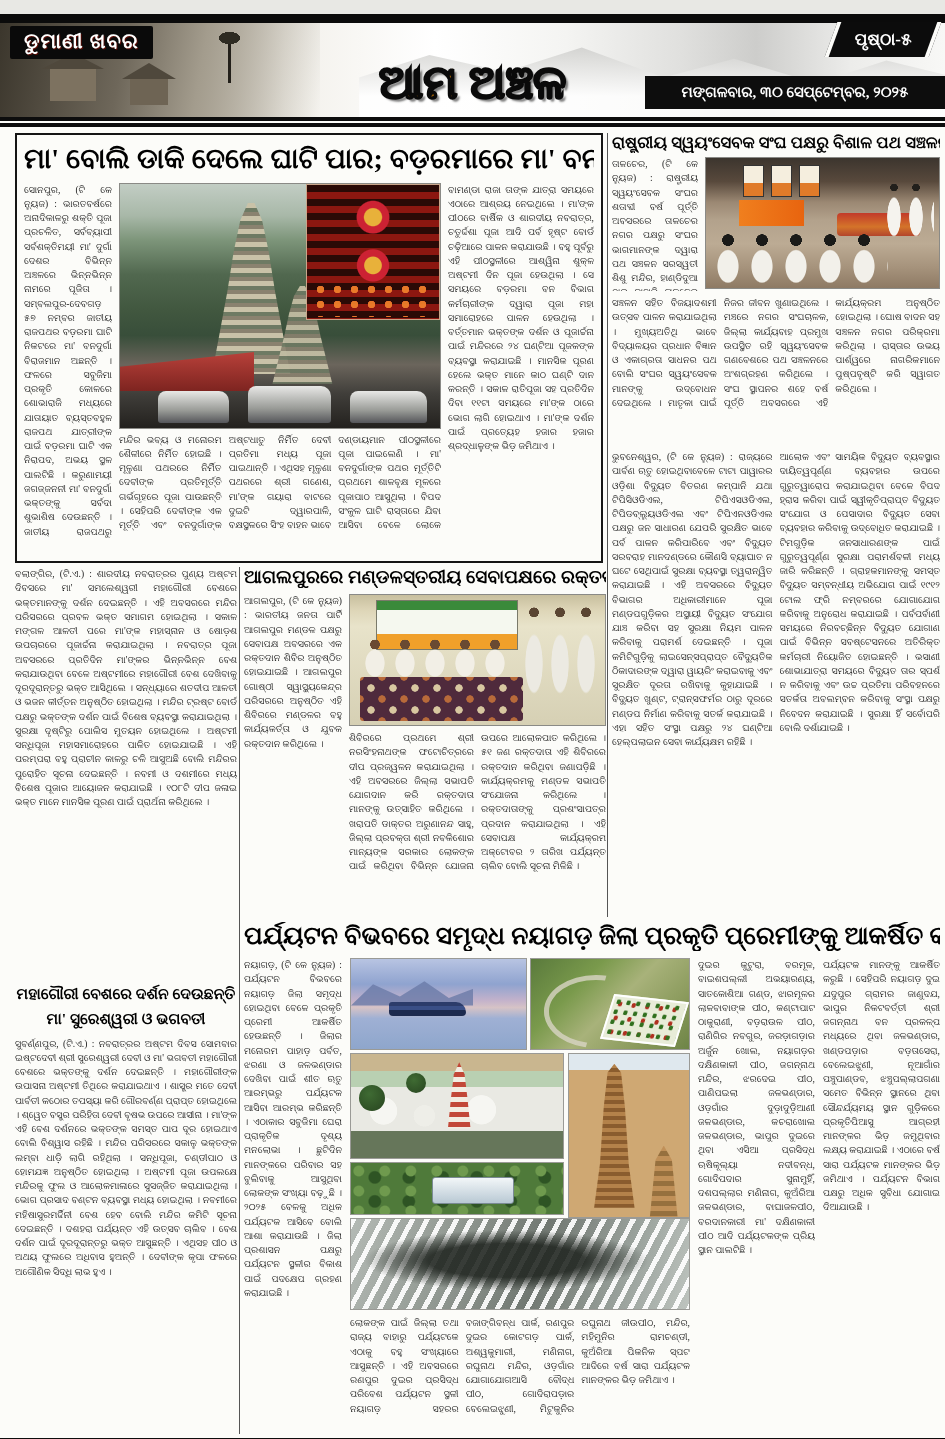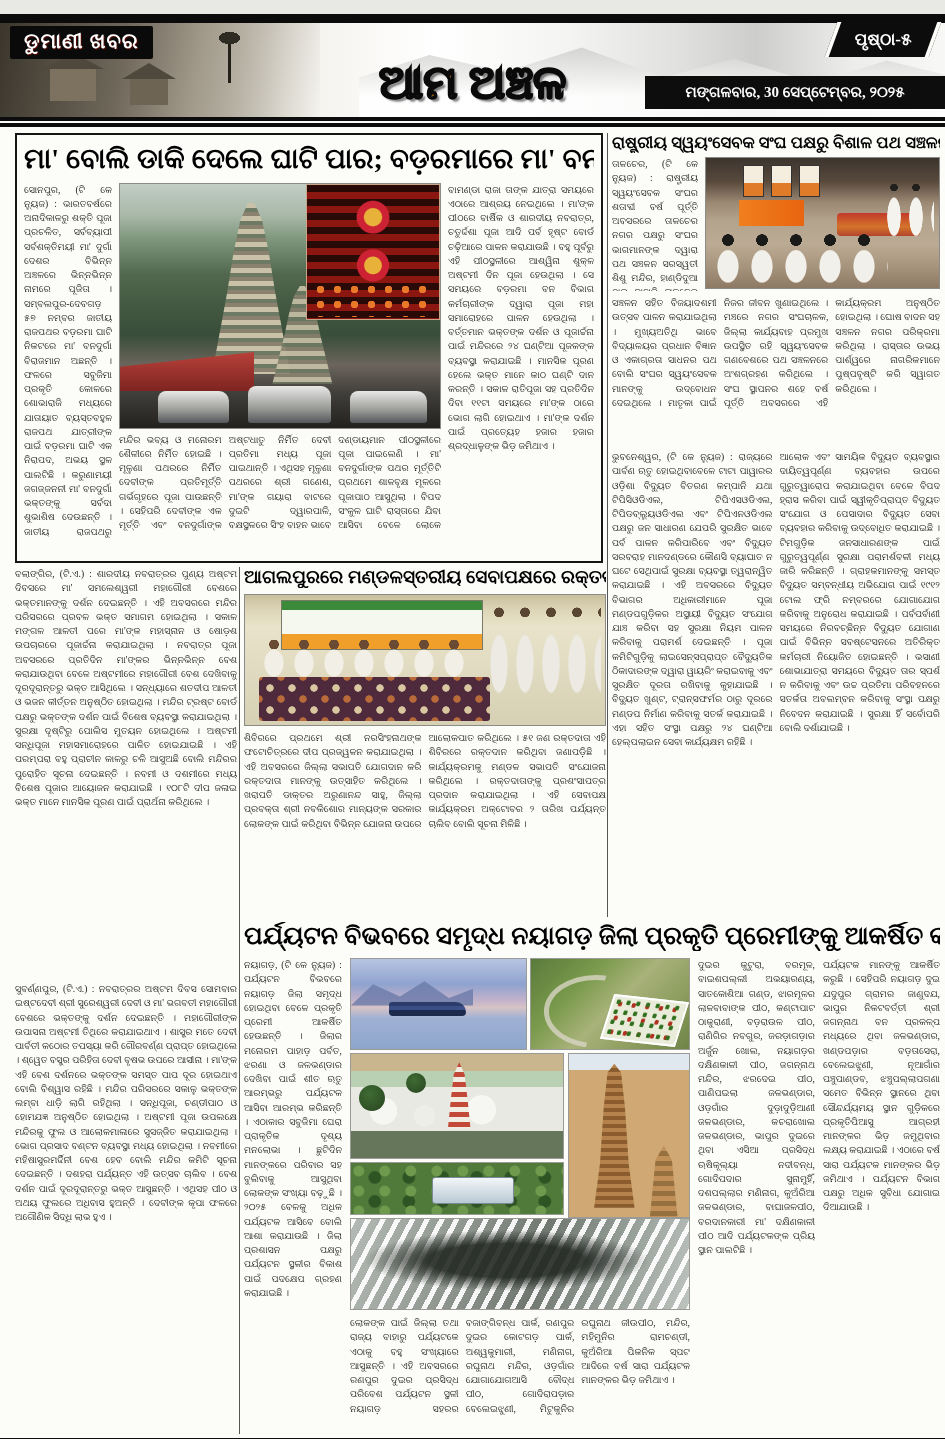--- a/index.html
+++ b/index.html
@@ -203,21 +203,21 @@
     <div class="mast-village">
       <div class="hut h1"></div>
       <div class="hut h2"></div>
       <div class="palm"></div>
     </div>
     <div class="logo-strip">ଡୁମାଣୀ ଖବର</div>
     <div class="mast-title">ଆମ ଅଞ୍ଚଳ</div>
     <div class="page-badge">
       <span>ପୃଷ୍ଠା-୫</span>
     </div>
-    <div class="date-bar">ମଙ୍ଗଳବାର, 30 ସେପ୍ଟେମ୍ବର, ୨୦୨୫</div>
+    <div class="date-bar">ମଙ୍ଗଳବାର, ୩୦ ସେପ୍ଟେମ୍ବର, ୨୦୨୫</div>
     <div class="rule-double"></div>
   </div>
 
   <div class="art-a">
     <div class="hl">ମା' ବୋଲି ଡାକି ଦେଲେ ଘାଟି ପାର; ବଡ଼ରମାରେ ମା' ବନଦୁର୍ଗା</div>
     <div class="row" style="margin-top:3px;">
       <div class="txt" style="width:88px;height:356px;">ସୋନପୁର, (ଟି କେ ନ୍ୟୁଜ) : ଭାରତବର୍ଷରେ ଅନାଦିକାଳରୁ ଶକ୍ତି ପୂଜା ପ୍ରଚଳିତ, ସର୍ବବ୍ୟାପୀ ସର୍ବଶକ୍ତିମୟୀ ମା' ଦୁର୍ଗା ଦେଶର ବିଭିନ୍ନ ଅଞ୍ଚଳରେ ଭିନ୍ନଭିନ୍ନ ନାମରେ ପୂଜିତା । ସମ୍ବଲପୁର-ଦେବଗଡ଼ ୫୭ ନମ୍ବର ଜାତୀୟ ରାଜପଥର ବଡ଼ରମା ଘାଟି ନିକଟରେ ମା' ବନଦୁର୍ଗା ବିରାଜମାନ ଅଛନ୍ତି । ଫଳରେ ସବୁଜିମା ପ୍ରକୃତି କୋଳରେ ଶୋଭାରାଜି ମଧ୍ୟରେ ଯାତାୟାତ ବ୍ୟସ୍ତବହୁଳ ରାଜପଥ ଯାତ୍ରୀଙ୍କ ପାଇଁ ବଡ଼ରମା ଘାଟି ଏକ ନିରାପଦ, ଅଭୟ ସ୍ଥଳ ପାଲଟିଛି । କରୁଣାମୟୀ ଜଗଜ୍ଜନନୀ ମା' ବନଦୁର୍ଗା ଭକ୍ତଙ୍କୁ ସର୍ବଦା ଶୁଭାଶିଷ ଦେଉଛନ୍ତି । ଜାତୀୟ ରାଜପଥରୁ ପ୍ରାୟ ଦେଢ଼ କିଲୋମିଟର ଜଙ୍ଗଲ ମଧ୍ୟରେ ମା'ଙ୍କର ପୁରାତନ ପୀଠ ରହିଛି । ବିଶ୍ୱାସ ଓ ଧାର୍ମିକ ଭାବନାର ପ୍ରତୀକ ସ୍ୱରୂପ ଜାତୀୟ ରାଜପଥ ପାର୍ଶ୍ୱରେ ବର୍ତ୍ତମାନର ଶ୍ରୀ ଶ୍ରୀ ବନଦୁର୍ଗା ମନ୍ଦିର ବିରାଜମାନ । ୨୦୨୧ ମସିହାରେ ଏହି ମନ୍ଦିରର ପ୍ରତିଷ୍ଠା ହୋଇଥିଲା ।</div>
       <div style="width:322px;">
         <div class="ph ph-temple">
           <div class="spire"></div>
@@ -259,33 +259,35 @@
     </div>
   </div>
 
   <div class="art-d">
     <div class="txt" style="height:338px;">ବଲାଙ୍ଗିର, (ଟି.ଏ.) : ଶାରଦୀୟ ନବରାତ୍ରର ପୁଣ୍ୟ ଅଷ୍ଟମ ଦିବସରେ ମା' ସମଲେଶ୍ୱରୀ ମହାଗୌରୀ ବେଶରେ ଭକ୍ତମାନଙ୍କୁ ଦର୍ଶନ ଦେଇଛନ୍ତି । ଏହି ଅବସରରେ ମନ୍ଦିର ପରିସରରେ ପ୍ରବଳ ଭକ୍ତ ସମାଗମ ହୋଇଥିଲା । ସକାଳ ମଙ୍ଗଳ ଆଳତୀ ପରେ ମା'ଙ୍କ ମହାସ୍ନାନ ଓ ଷୋଡ଼ଶ ଉପଚାରରେ ପୂଜାର୍ଚ୍ଚନା କରାଯାଇଥିଲା । ନବରାତ୍ର ପୂଜା ଅବସରରେ ପ୍ରତିଦିନ ମା'ଙ୍କର ଭିନ୍ନଭିନ୍ନ ବେଶ କରାଯାଉଥିବା ବେଳେ ଅଷ୍ଟମୀରେ ମହାଗୌରୀ ବେଶ ଦେଖିବାକୁ ଦୂରଦୂରାନ୍ତରୁ ଭକ୍ତ ଆସିଥିଲେ । ସନ୍ଧ୍ୟାରେ ଶତଦୀପ ଆଳତୀ ଓ ଭଜନ କୀର୍ତ୍ତନ ଅନୁଷ୍ଠିତ ହୋଇଥିଲା । ମନ୍ଦିର ଟ୍ରଷ୍ଟ ବୋର୍ଡ ପକ୍ଷରୁ ଭକ୍ତଙ୍କ ଦର୍ଶନ ପାଇଁ ବିଶେଷ ବ୍ୟବସ୍ଥା କରାଯାଇଥିଲା । ସୁରକ୍ଷା ଦୃଷ୍ଟିରୁ ପୋଲିସ ମୁତୟନ ହୋଇଥିଲେ । ଅଷ୍ଟମୀ ସନ୍ଧିପୂଜା ମହାସମାରୋହରେ ପାଳିତ ହୋଇଯାଇଛି । ଏହି ପରମ୍ପରା ବହୁ ପ୍ରାଚୀନ କାଳରୁ ଚଳି ଆସୁଅଛି ବୋଲି ମନ୍ଦିରର ପୁରୋହିତ ସୂଚନା ଦେଇଛନ୍ତି । ନବମୀ ଓ ଦଶମୀରେ ମଧ୍ୟ ବିଶେଷ ପୂଜାର ଆୟୋଜନ କରାଯାଇଛି । ୧୦୮ଟି ଦୀପ ଜଳାଇ ଭକ୍ତ ମାନେ ମାନସିକ ପୂରଣ ପାଇଁ ପ୍ରାର୍ଥନା କରିଥିଲେ ।</div>
   </div>
 
   <div class="art-e">
     <div class="hl">ଆଗଲପୁରରେ ମଣ୍ଡଳସ୍ତରୀୟ ସେବାପକ୍ଷରେ ରକ୍ତଦାନ ଶିବିର</div>
     <div class="row">
+      <div class="txt" style="width:98px;height:316px;">ଆଗଲପୁର, (ଟି କେ ନ୍ୟୁଜ) : ଭାରତୀୟ ଜନତା ପାର୍ଟି ଆଗଲପୁର ମଣ୍ଡଳ ପକ୍ଷରୁ ସେବାପକ୍ଷ ଅବସରରେ ଏକ ରକ୍ତଦାନ ଶିବିର ଅନୁଷ୍ଠିତ ହୋଇଯାଇଛି । ଆଗଲପୁର ଗୋଷ୍ଠୀ ସ୍ୱାସ୍ଥ୍ୟକେନ୍ଦ୍ର ପରିସରରେ ଅନୁଷ୍ଠିତ ଏହି ଶିବିରରେ ମଣ୍ଡଳର ବହୁ କାର୍ଯ୍ୟକର୍ତ୍ତା ଓ ଯୁବକ ରକ୍ତଦାନ କରିଥିଲେ ।</div>
       <div style="flex:1;">
         <div class="ph ph-camp" style="display:block;">
           <div class="banner"></div>
           <div class="camp-seated"></div>
           <div class="tcloth"></div>
           <div class="camp-stand"></div>
         </div>
         <div class="txt mid-cols2" style="height:176px;margin-top:5px;">ଶିବିରରେ ପ୍ରଥମେ ଶ୍ରୀ ନରସିଂହନାଥଙ୍କ ଫଟୋଚିତ୍ରରେ ଦୀପ ପ୍ରଜ୍ୱଳନ କରାଯାଇଥିଲା । ଏହି ଅବସରରେ ଜିଲ୍ଲା ସଭାପତି ଯୋଗଦାନ କରି ରକ୍ତଦାତା ମାନଙ୍କୁ ଉତ୍ସାହିତ କରିଥିଲେ । ଖରାପତି ଡାକ୍ତର ଅରୁଣାନନ୍ଦ ସାହୁ, ଜିଲ୍ଲା ପ୍ରବକ୍ତା ଶ୍ରୀ ନବକିଶୋର ମାନ୍ୟଙ୍କ ସରକାର ଲୋକଙ୍କ ପାଇଁ କରିଥିବା ବିଭିନ୍ନ ଯୋଜନା ଉପରେ ଆଲୋକପାତ କରିଥିଲେ । ୫୧ ଜଣ ରକ୍ତଦାତା ଏହି ଶିବିରରେ ରକ୍ତଦାନ କରିଥିବା ଜଣାପଡ଼ିଛି । କାର୍ଯ୍ୟକ୍ରମକୁ ମଣ୍ଡଳ ସଭାପତି ସଂଯୋଜନା କରିଥିଲେ । ରକ୍ତଦାତାଙ୍କୁ ପ୍ରଶଂସାପତ୍ର ପ୍ରଦାନ କରାଯାଇଥିଲା । ଏହି ସେବାପକ୍ଷ କାର୍ଯ୍ୟକ୍ରମ ଅକ୍ଟୋବର ୨ ତାରିଖ ପର୍ଯ୍ୟନ୍ତ ଚାଲିବ ବୋଲି ସୂଚନା ମିଳିଛି ।</div>
       </div>
     </div>
   </div>
 
   <div class="art-f">
+    <div class="hl">ମହାଗୌରୀ ବେଶରେ ଦର୍ଶନ ଦେଉଛନ୍ତି ମା' ସୁରେଶ୍ୱରୀ ଓ ଭଗବତୀ</div>
     <div class="txt" style="height:392px;">ସୁବର୍ଣ୍ଣପୁର, (ଟି.ଏ.) : ନବରାତ୍ରର ଅଷ୍ଟମ ଦିବସ ସୋମବାର ଇଷ୍ଟଦେବୀ ଶ୍ରୀ ସୁରେଶ୍ୱରୀ ଦେବୀ ଓ ମା' ଭଗବତୀ ମହାଗୌରୀ ବେଶରେ ଭକ୍ତଙ୍କୁ ଦର୍ଶନ ଦେଇଛନ୍ତି । ମହାଗୌରୀଙ୍କ ଉପାସନା ଅଷ୍ଟମୀ ତିଥିରେ କରାଯାଇଥାଏ । ଶାସ୍ତ୍ର ମତେ ଦେବୀ ପାର୍ବତୀ କଠୋର ତପସ୍ୟା କରି ଗୌରବର୍ଣ୍ଣ ପ୍ରାପ୍ତ ହୋଇଥିଲେ । ଶ୍ୱେତ ବସ୍ତ୍ର ପରିହିତା ଦେବୀ ବୃଷଭ ଉପରେ ଆସୀନା । ମା'ଙ୍କ ଏହି ବେଶ ଦର୍ଶନରେ ଭକ୍ତଙ୍କ ସମସ୍ତ ପାପ ଦୂର ହୋଇଥାଏ ବୋଲି ବିଶ୍ୱାସ ରହିଛି । ମନ୍ଦିର ପରିସରରେ ସକାଳୁ ଭକ୍ତଙ୍କ ଲମ୍ବା ଧାଡ଼ି ଲାଗି ରହିଥିଲା । ସନ୍ଧିପୂଜା, ଚଣ୍ଡୀପାଠ ଓ ହୋମଯଜ୍ଞ ଅନୁଷ୍ଠିତ ହୋଇଥିଲା । ଅଷ୍ଟମୀ ପୂଜା ଉପଲକ୍ଷେ ମନ୍ଦିରକୁ ଫୁଲ ଓ ଆଲୋକମାଳାରେ ସୁସଜ୍ଜିତ କରାଯାଇଥିଲା । ଭୋଗ ପ୍ରସାଦ ବଣ୍ଟନ ବ୍ୟବସ୍ଥା ମଧ୍ୟ ହୋଇଥିଲା । ନବମୀରେ ମହିଷାସୁରମର୍ଦ୍ଦିନୀ ବେଶ ହେବ ବୋଲି ମନ୍ଦିର କମିଟି ସୂଚନା ଦେଇଛନ୍ତି । ଦଶହରା ପର୍ଯ୍ୟନ୍ତ ଏହି ଉତ୍ସବ ଚାଲିବ । ବେଶ ଦର୍ଶନ ପାଇଁ ଦୂରଦୂରାନ୍ତରୁ ଭକ୍ତ ଆସୁଛନ୍ତି । ଏଥିସହ ପୀଠ ଓ ଅଥୟ ଫୁଲରେ ଅଧିବାସ ହୁଅନ୍ତି । ଦେବୀଙ୍କ କୃପା ଫଳରେ ଅଗୌଣିକ ସିଦ୍ଧି ଲାଭ ହୁଏ ।</div>
   </div>
 
   <div class="art-g">
     <div class="hl">ପର୍ଯ୍ୟଟନ ବିଭବରେ ସମୃଦ୍ଧ ନୟାଗଡ଼ ଜିଲା ପ୍ରକୃତି ପ୍ରେମୀଙ୍କୁ  ଆକର୍ଷିତ କରୁଛି</div>
     <div class="row" style="gap:8px;">
       <div class="txt" style="width:98px;height:462px;">ନୟାଗଡ଼, (ଟି କେ ନ୍ୟୁଜ) : ପର୍ଯ୍ୟଟନ ବିଭବରେ ନୟାଗଡ଼ ଜିଲା ସମୃଦ୍ଧ ହୋଇଥିବା ବେଳେ ପ୍ରକୃତି ପ୍ରେମୀ ଆକର୍ଷିତ ହେଉଛନ୍ତି । ଜିଲାର ମନୋରମ ପାହାଡ଼ ପର୍ବତ, ଝରଣା ଓ ଜଳଭଣ୍ଡାର ଦେଖିବା ପାଇଁ ଶୀତ ଋତୁ ଆରମ୍ଭରୁ ପର୍ଯ୍ୟଟକ ଆସିବା ଆରମ୍ଭ କରିଛନ୍ତି । ଏଠାକାର ସବୁଜିମା ଘେରା ପ୍ରାକୃତିକ ଦୃଶ୍ୟ ମନଲୋଭା । ଛୁଟିଦିନ ମାନଙ୍କରେ ପରିବାର ସହ ବୁଲିବାକୁ ଆସୁଥିବା ଲୋକଙ୍କ ସଂଖ୍ୟା ବଢ଼ୁଛି । ୨୦୨୫ ବେଳକୁ ଅଧିକ ପର୍ଯ୍ୟଟକ ଆସିବେ ବୋଲି ଆଶା କରାଯାଉଛି । ଜିଲା ପ୍ରଶାସନ ପକ୍ଷରୁ ପର୍ଯ୍ୟଟନ ସ୍ଥଳୀର ବିକାଶ ପାଇଁ ପଦକ୍ଷେପ ଗ୍ରହଣ କରାଯାଇଛି ।</div>
       <div style="width:340px;">
         <div class="collage">
           <div class="cph c-lake"></div>

